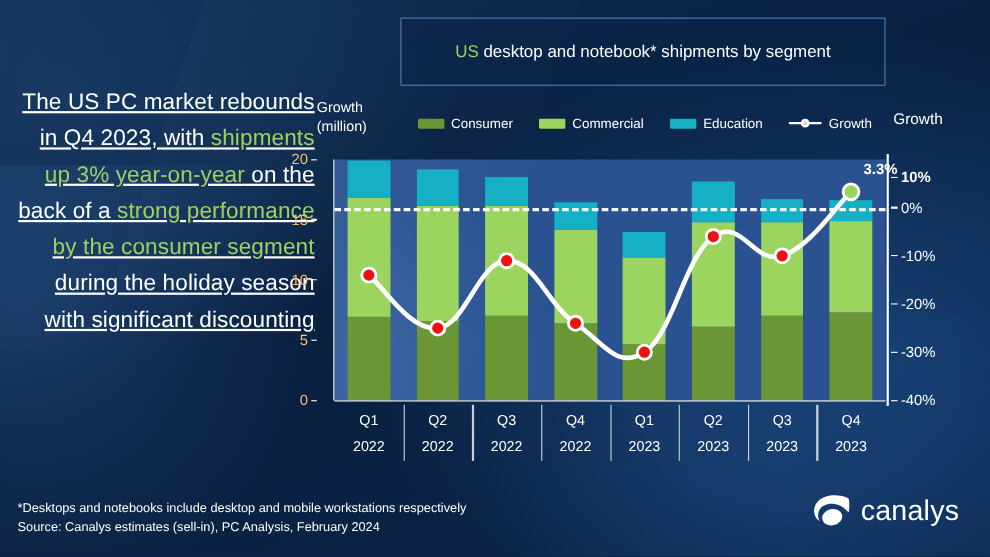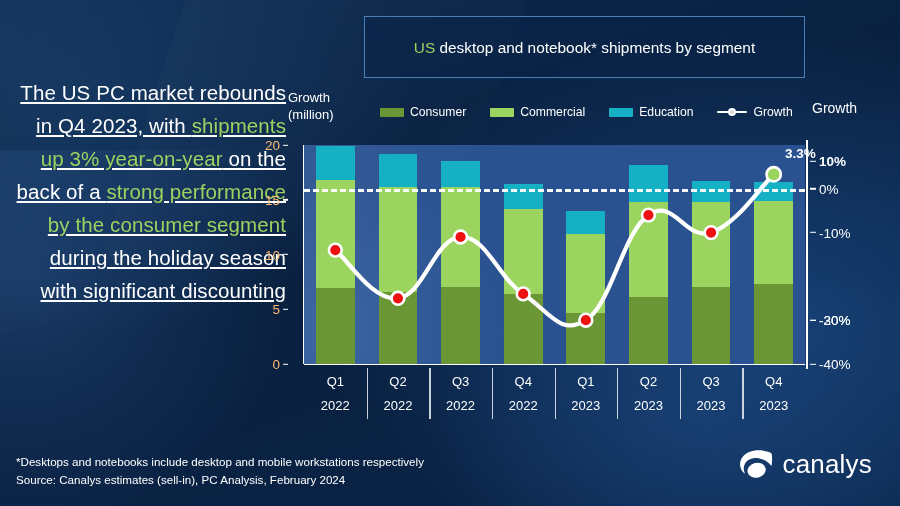--- a/index.html
+++ b/index.html
@@ -317,21 +317,21 @@
         <div class="ytick-left" style="top: 0px;">20</div>
       </div>
   </div>
 
   <div id="last-label" style="left: 764px; top: 146.346px; margin-left: 21px;">3.3%</div>
 
   <div id="axis-right">
     <div id="axis-right-line"></div>
   <div class="ytick-right" style="top: 224px; text-align: right;">-40%</div>
       <div class="ytick-right" style="top: 180.2px;">-30%</div>
-      <div class="ytick-right" style="top: 136.4px; margin-top: 44px;">-20%</div>
+      <div class="ytick-right" style="top: 136.4px;">-20%</div>
       <div class="ytick-right" style="top: 92.6px;">-10%</div>
       <div class="ytick-right" style="top: 48.8px;">0%</div>
       <div class="ytick-right" style="top: 21px; font-weight: bold;">10%</div>
     </div>
 
   <div id="xaxis">
       <div class="xcell">
         <div>Q1</div>
         <div>2022</div>
       </div>

